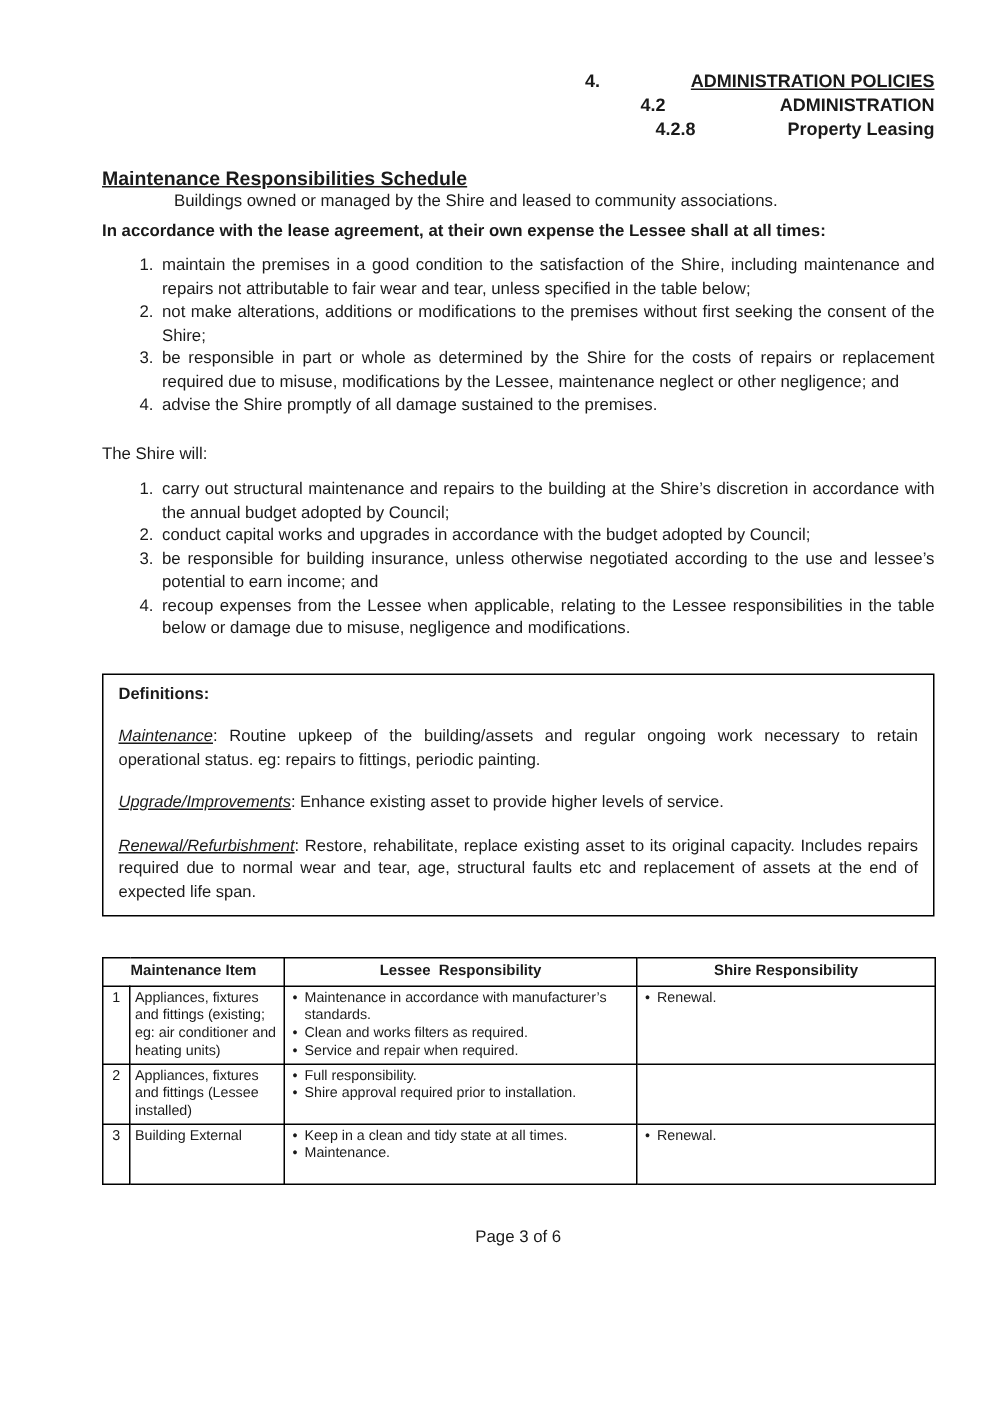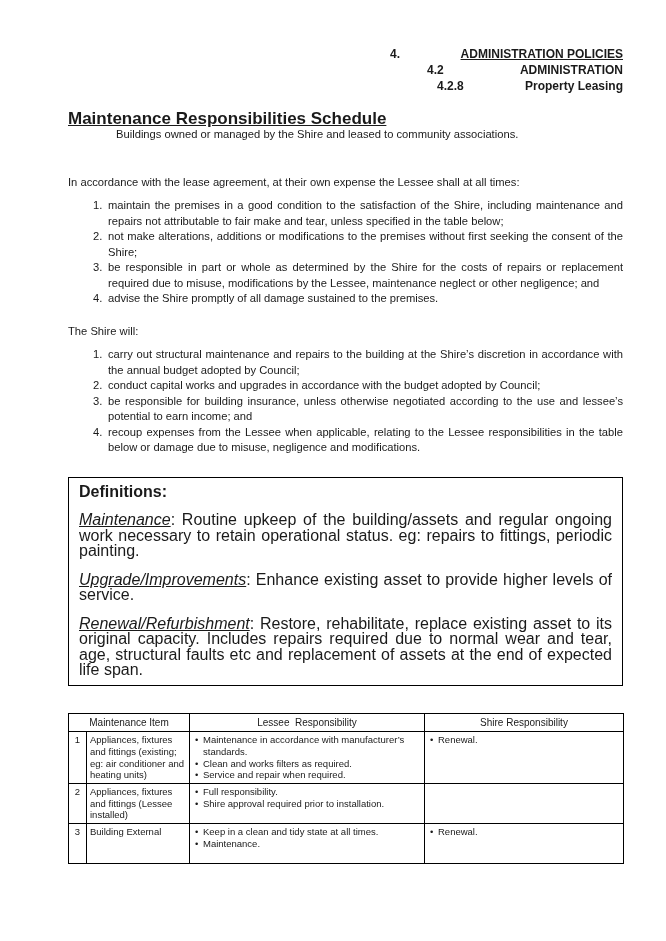--- a/index.html
+++ b/index.html
@@ -8,42 +8,42 @@
         box-sizing:border-box;padding:46px 43px 0 68px;}
   .content{width:555px;}
 
   
   .hdr{margin:0 0 0 0;}
   .hline{position:relative;height:16px;line-height:16px;font-size:12px;font-weight:bold;text-align:right;}
   .hnum{position:absolute;top:0;}
   .htitle.u{text-decoration:underline;}
 
   
-  .doc-title{margin-top:17px;font-size:17px;font-weight:bold;text-decoration:underline;line-height:16px;}
+  .doc-title{margin-top:17px;font-size:13px;font-weight:bold;text-decoration:underline;line-height:16px;}
   .subtitle{font-size:11.2px;line-height:15.5px;padding-left:48px;}
   .para{font-size:11.2px;line-height:15.5px;}
-  .intro{margin-top:32px;}
+  .intro{margin-top:4px;font-weight:bold;}
   .numlist{margin-top:8px;}
   .num-item{display:flex;font-size:11.2px;line-height:15.5px;}
   .num-item .marker{flex:0 0 15px;margin-left:25px;}
   .num-item .text{flex:1;text-align:justify;}
   .shire-intro{margin-top:17px;}
 
   
   .defbox{margin-top:21px;border:1px solid #000;box-sizing:border-box;width:555px;
-          padding:6px 10px 7px 10px;font-size:16px;line-height:15.5px;}
+          padding:6px 10px 7px 10px;font-size:11px;line-height:15.5px;}
   .defbox .dhead{font-weight:bold;}
   .defentry{margin-top:13px;text-align:justify;}
   .defentry .term{font-style:italic;text-decoration:underline;}
 
   
   table.resp{margin-top:27px;border-collapse:collapse;table-layout:fixed;width:555px;
              font-size:9.5px;line-height:11.7px;}
   table.resp th,table.resp td{border:1px solid #000;vertical-align:top;padding:2px 3px;box-sizing:border-box;}
-  table.resp th{font-size:10px;font-weight:normal;padding:3px 0;white-space:pre-wrap;}
+  table.resp th{font-size:10px;font-weight:bold;padding:3px 0;white-space:pre-wrap;}
   td.cnum{text-align:center;padding-left:1px;padding-right:1px;}
   .bullet{position:relative;padding-left:10px;}
   .bullet::before{content:"\2022";position:absolute;left:2px;}
   tr.r3 td{height:40px;}
 
   .footer{margin-top:28px;text-align:center;font-size:11.2px;line-height:15px;}
 </style>
 </head>
 <body>
 
@@ -66,21 +66,21 @@
     </div>
 
     <div class="doc-title">Maintenance Responsibilities Schedule</div>
     <div class="subtitle para">Buildings owned or managed by the Shire and leased to community associations.</div>
 
     <div class="para intro">In accordance with the lease agreement, at their own expense the Lessee shall at all times:</div>
 
     <div class="numlist">
       <div class="num-item">
         <span class="marker">1.</span>
-        <span class="text">maintain the premises in a good condition to the satisfaction of the Shire, including maintenance and repairs not attributable to fair make and tear, unless specified in the table below;</span>
+        <span class="text">maintain the premises in a good condition to the satisfaction of the Shire, including maintenance and repairs not attributable to fair wear and tear, unless specified in the table below;</span>
       </div>
       <div class="num-item">
         <span class="marker">2.</span>
         <span class="text">not make alterations, additions or modifications to the premises without first seeking the consent of the Shire;</span>
       </div>
       <div class="num-item">
         <span class="marker">3.</span>
         <span class="text">be responsible in part or whole as determined by the Shire for the costs of repairs or replacement required due to misuse, modifications by the Lessee, maintenance neglect or other negligence; and</span>
       </div>
       <div class="num-item">
@@ -164,15 +164,16 @@
           <div class="bullet">Keep in a clean and tidy state at all times.</div>
           <div class="bullet">Maintenance.</div>
         </td>
         <td>
           <div class="bullet">Renewal.</div>
         </td>
       </tr>
     </tbody>
       </table>
 
+    <div class="footer">Page 3 of 6</div>
 
   </div>
 </div>
 
 </body></html>

